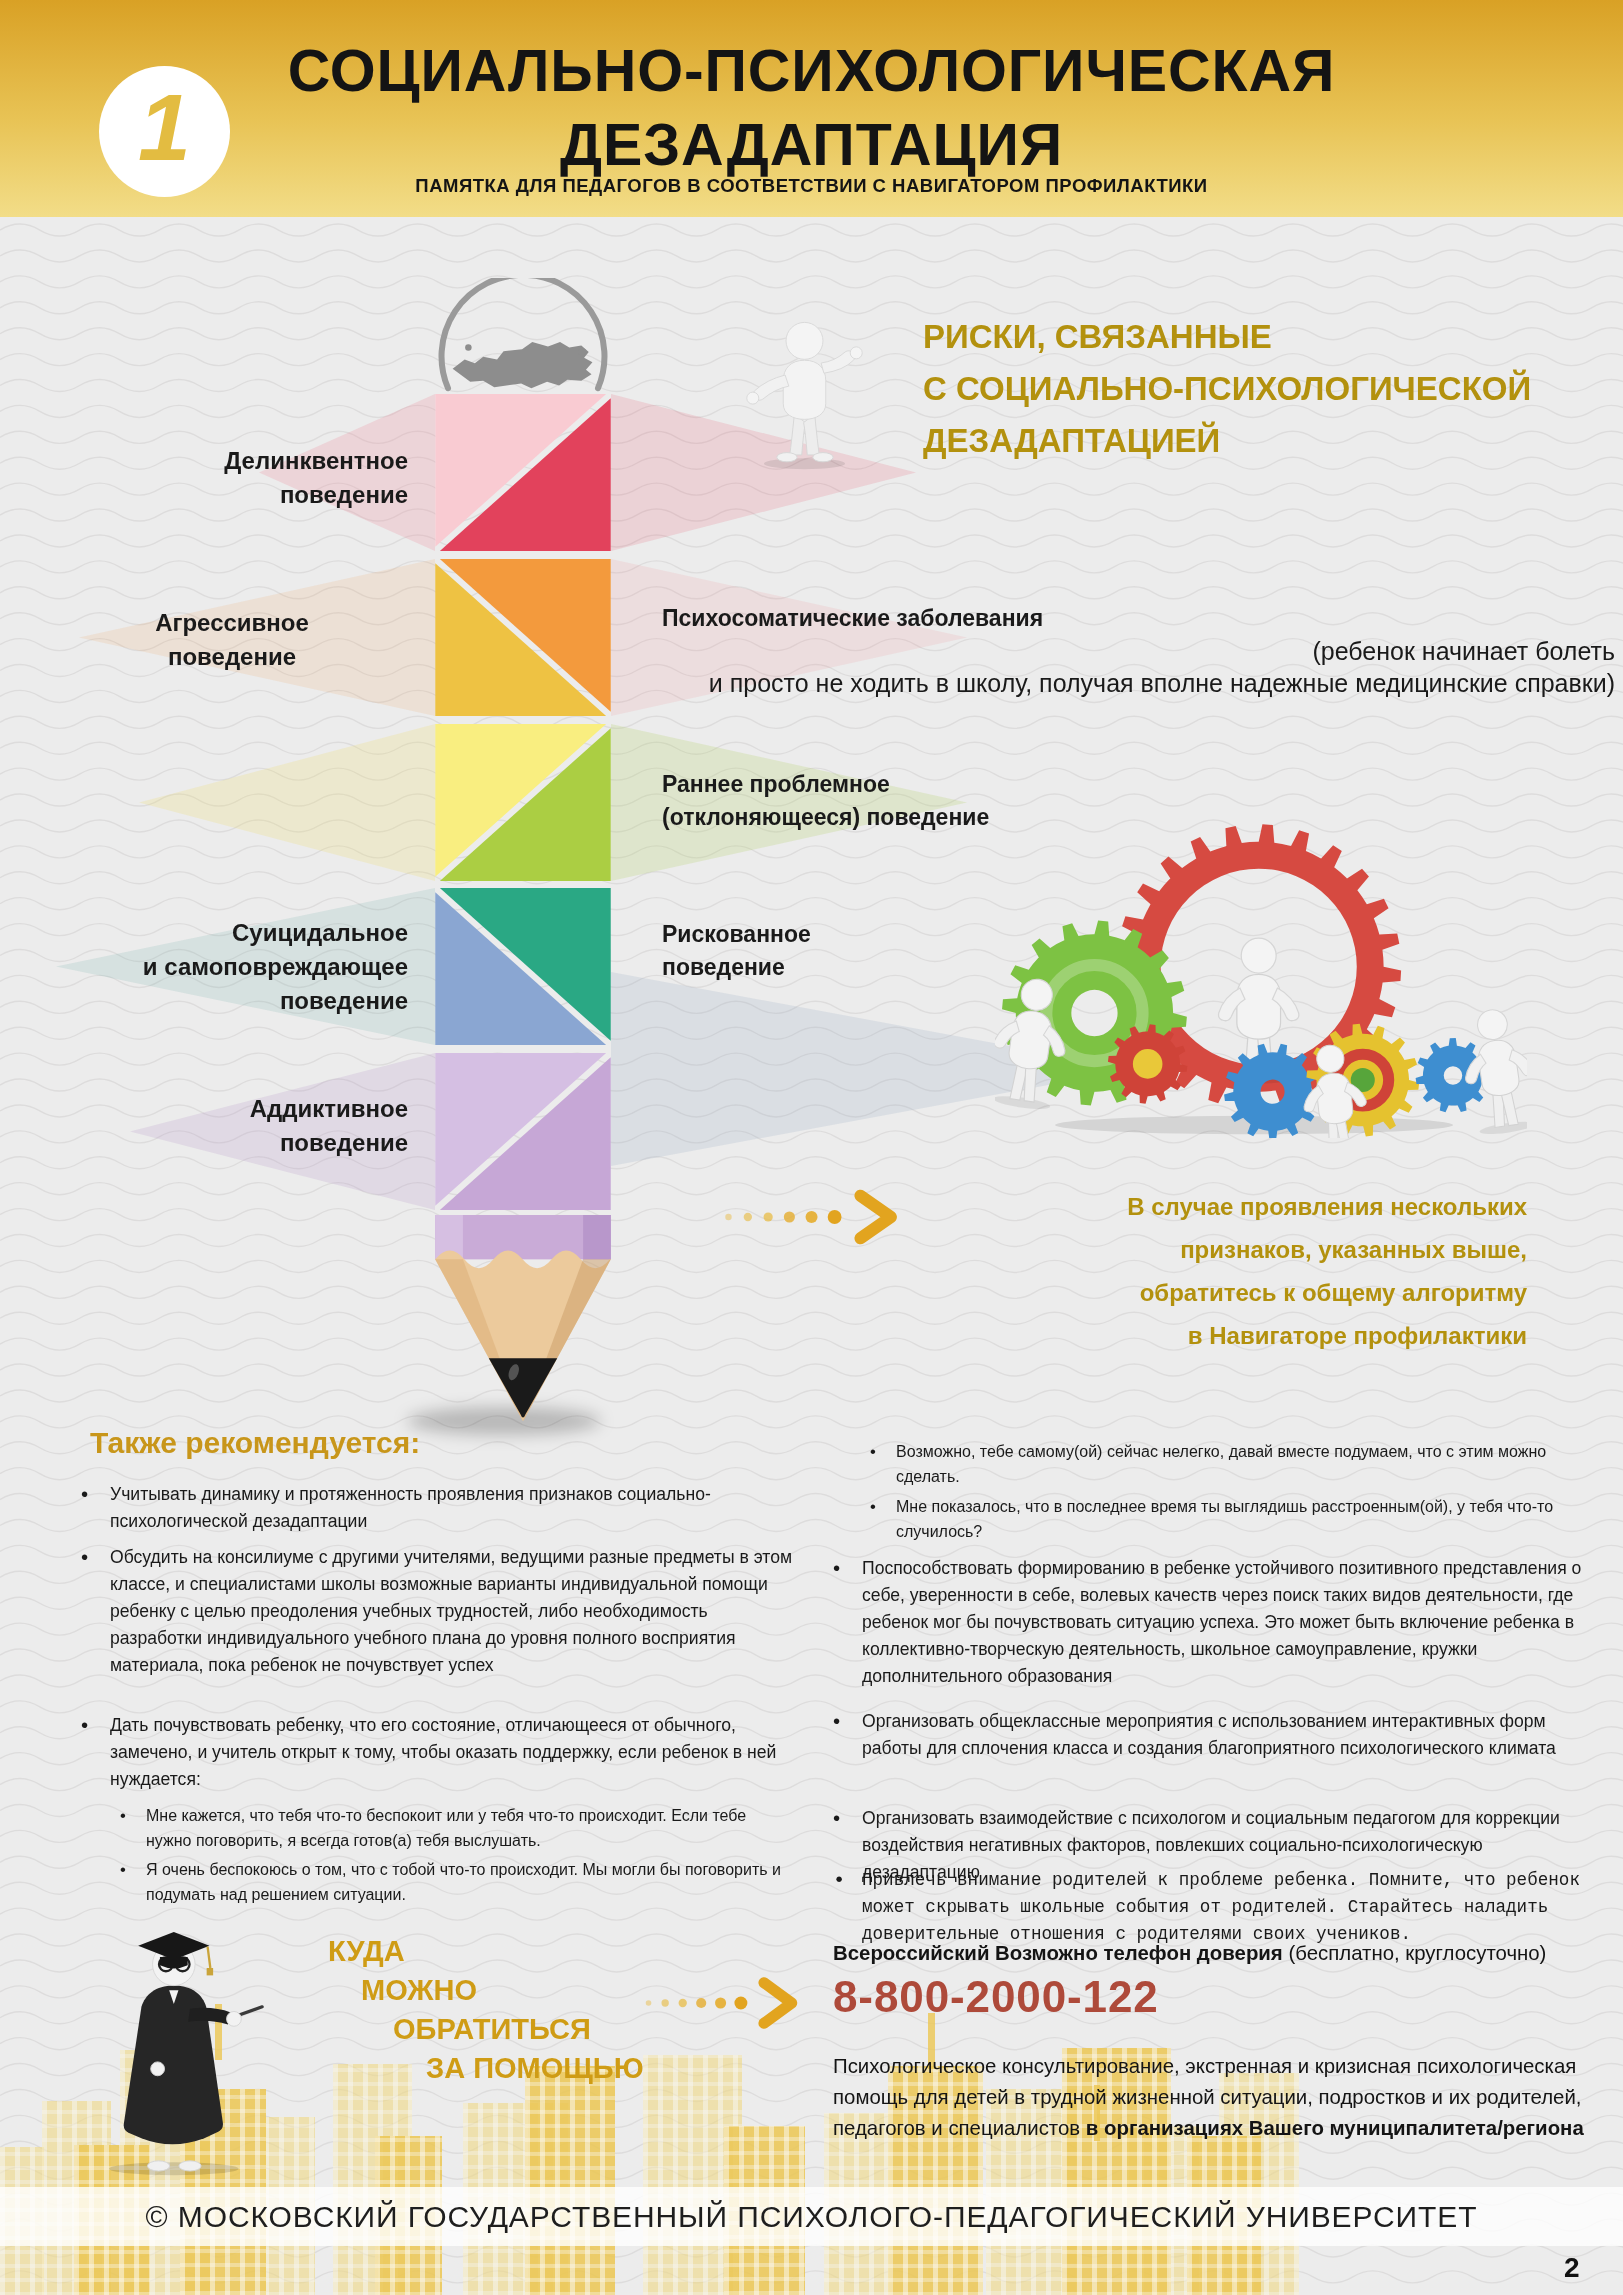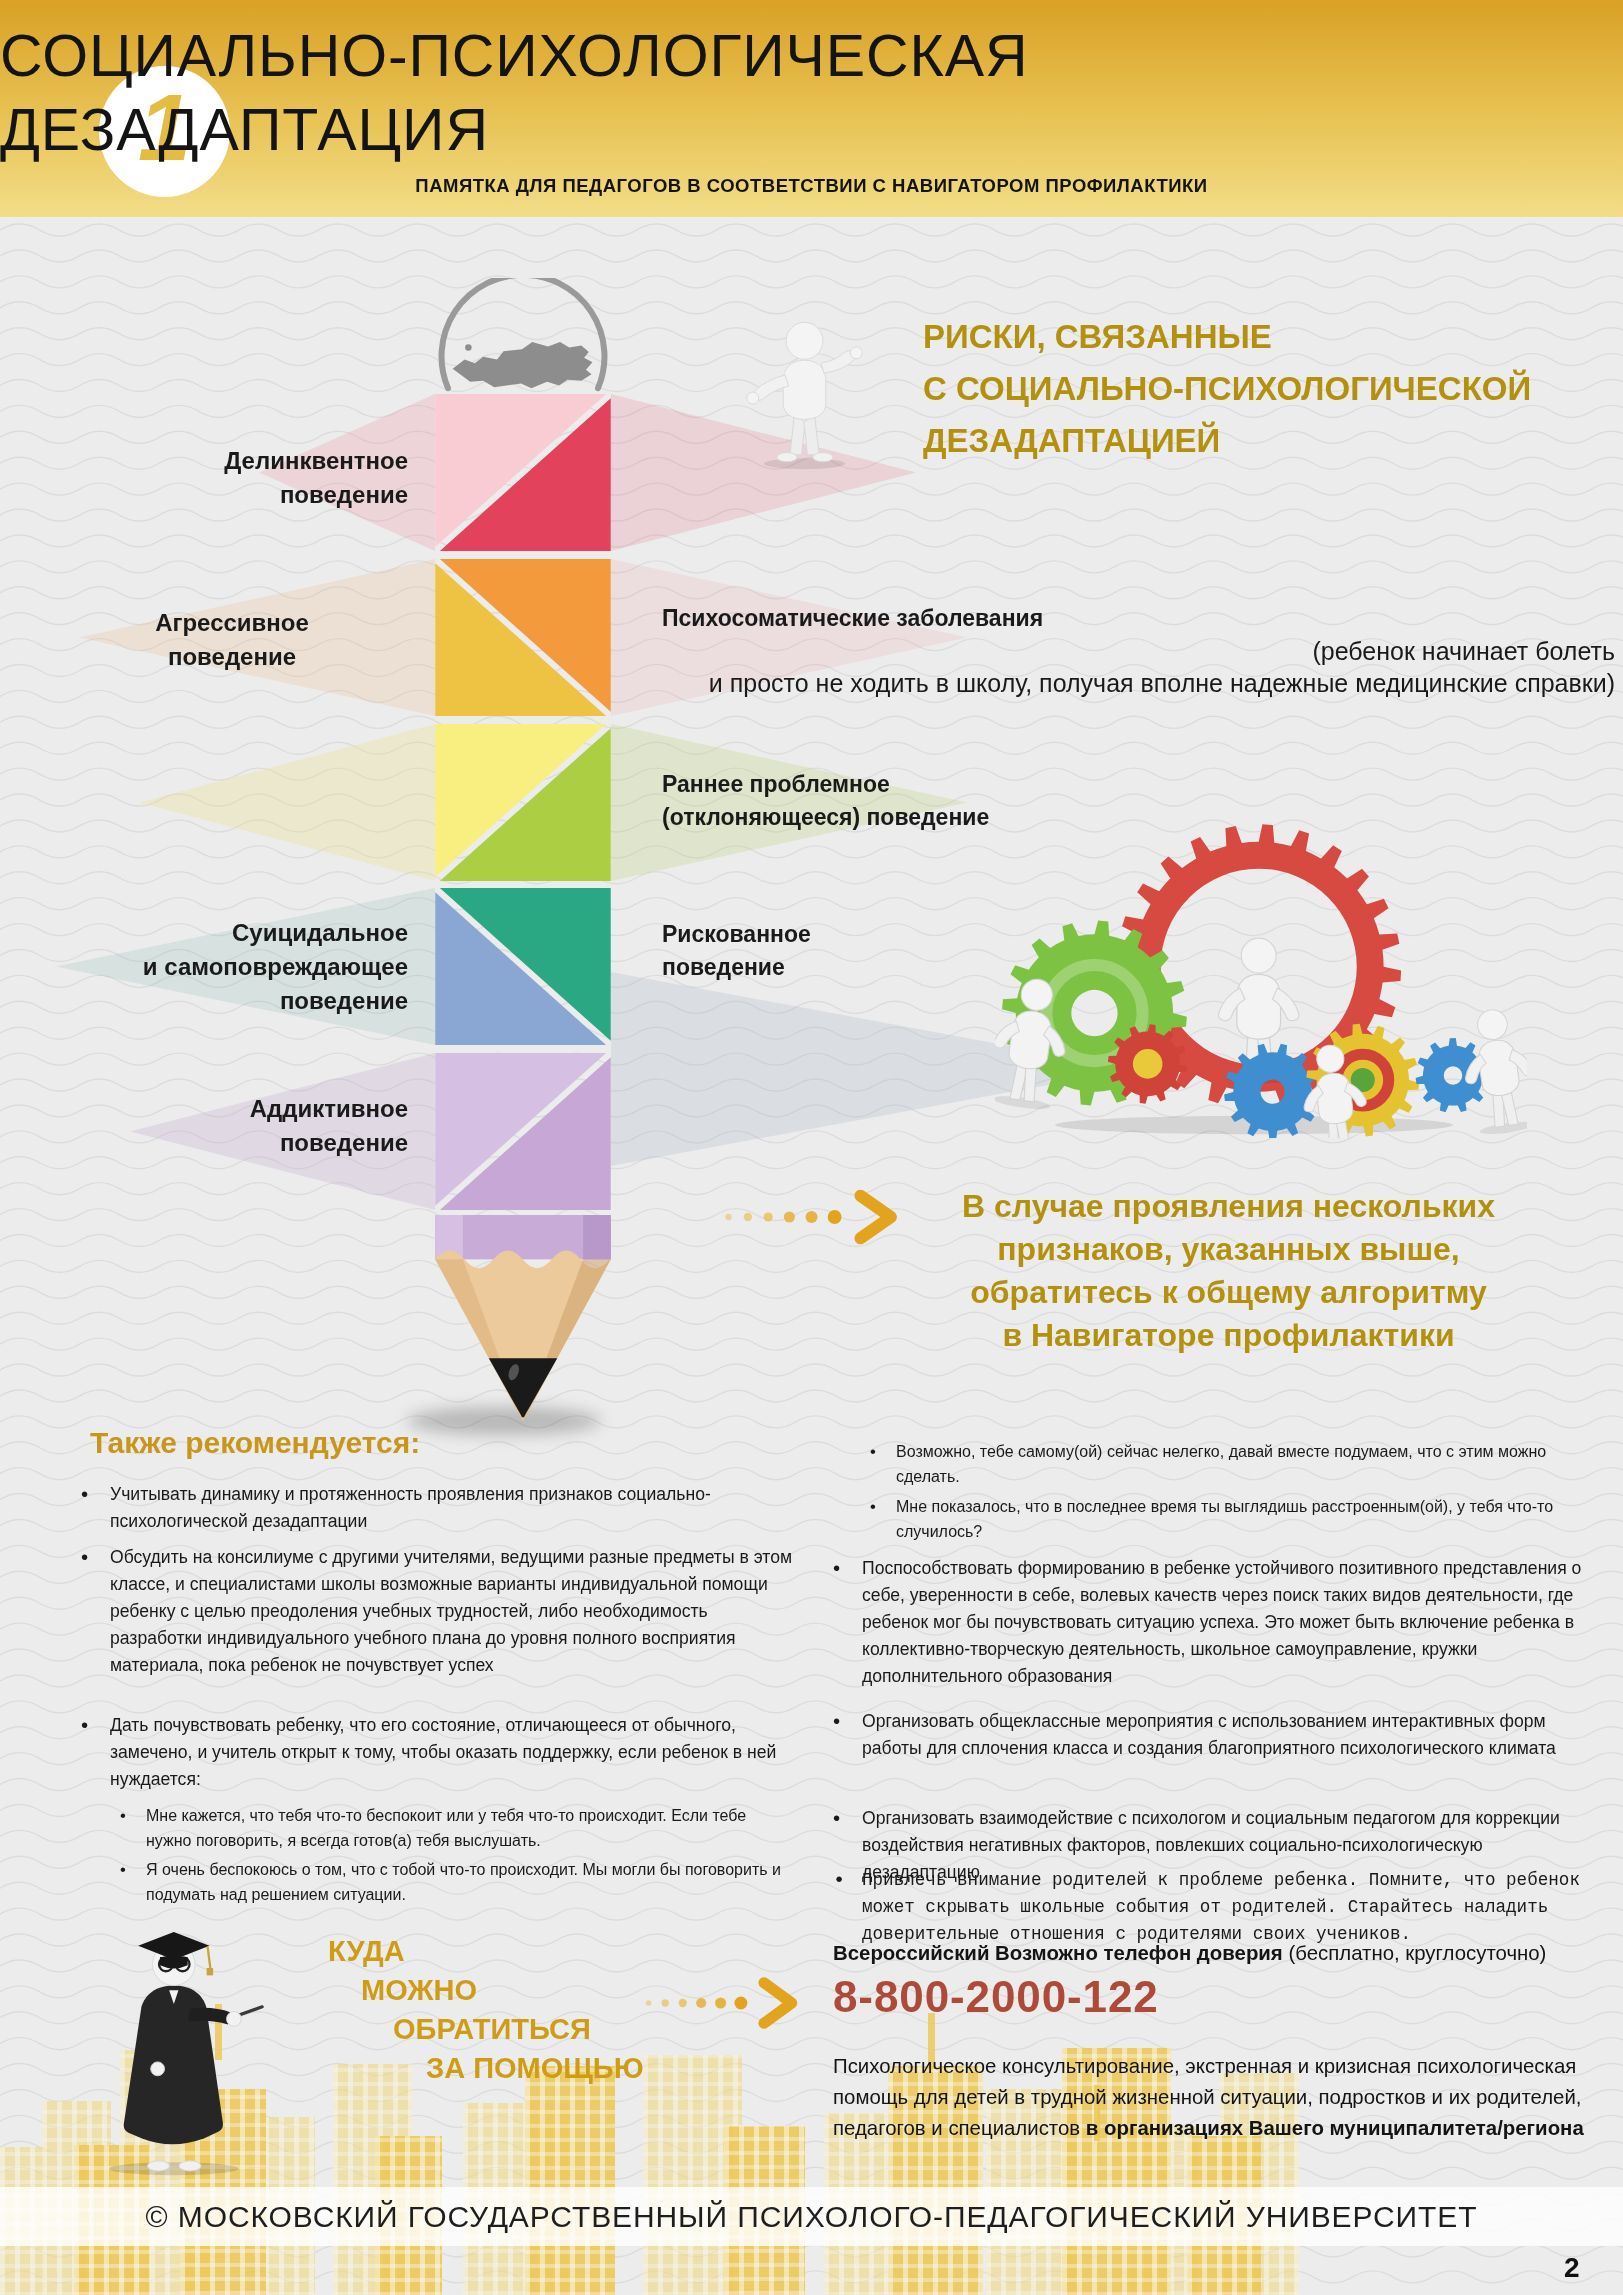--- a/index.html
+++ b/index.html
@@ -4,25 +4,25 @@
 <style>
   html,body{margin:0;padding:0;background:#fff;font-family:"Liberation Sans",sans-serif;}
   .page{position:relative;width:1623px;height:2295px;background:#ececec;overflow:hidden;}
   .abs{position:absolute;}
   .ml{white-space:pre-line;}
   svg{display:block;}
   
   .header{left:0;top:0;width:1623px;height:217px;background:linear-gradient(180deg,#d9a125 0%,#e8c355 55%,#f2dd88 100%);z-index:3;}
   .badge{left:99px;top:66px;width:131px;height:131px;border-radius:50%;background:#ffffff;display:flex;align-items:center;justify-content:center;}
   .badge span{font-size:95px;font-weight:bold;font-style:italic;color:#e3bc41;transform:translateY(-3.7px);}
-  .title{left:0;top:19px;width:1623px;color:#141414;font-weight:normal;font-size:59px;line-height:74px;letter-spacing:0.9px;}
+  .title{left:0;top:34px;width:1623px;text-align:center;color:#141414;font-weight:bold;font-size:59px;line-height:74px;letter-spacing:0.9px;}
   .subtitle{left:0;top:175px;width:1623px;text-align:center;color:#141414;font-weight:bold;font-size:18.5px;letter-spacing:0.5px;}
   
   .risks-heading{left:923px;top:311px;width:676px;color:#b3910e;font-weight:bold;font-size:33px;line-height:52px;z-index:3;}
-  .callout{left:930px;top:1185px;width:597px;text-align:center;color:#b3910e;font-weight:bold;font-size:32px;line-height:43px;z-index:3;}
+  .callout{left:930px;top:1185px;width:597px;text-align:right;color:#b3910e;font-weight:bold;font-size:24px;line-height:43px;z-index:3;}
   
   .seg{width:176px;height:157px;z-index:3;}
   .plabel{width:352px;color:#1a1a1a;font-weight:bold;font-size:24px;line-height:34px;text-align:right;z-index:3;}
   .ritem{color:#1a1a1a;z-index:3;}
   .ritem .t{font-weight:bold;font-size:23px;line-height:33px;}
   .ritem .d{font-size:25px;line-height:32px;text-align:right;}
   .echo{z-index:1;}
   .tipshadow{left:407px;top:1407px;width:194px;height:28px;border-radius:50%;background:rgba(0,0,0,0.22);filter:blur(7.4px);z-index:2;}
   
   .rec-heading{left:90px;top:1426px;width:694px;color:#c8961a;font-weight:bold;font-size:30px;z-index:3;}

